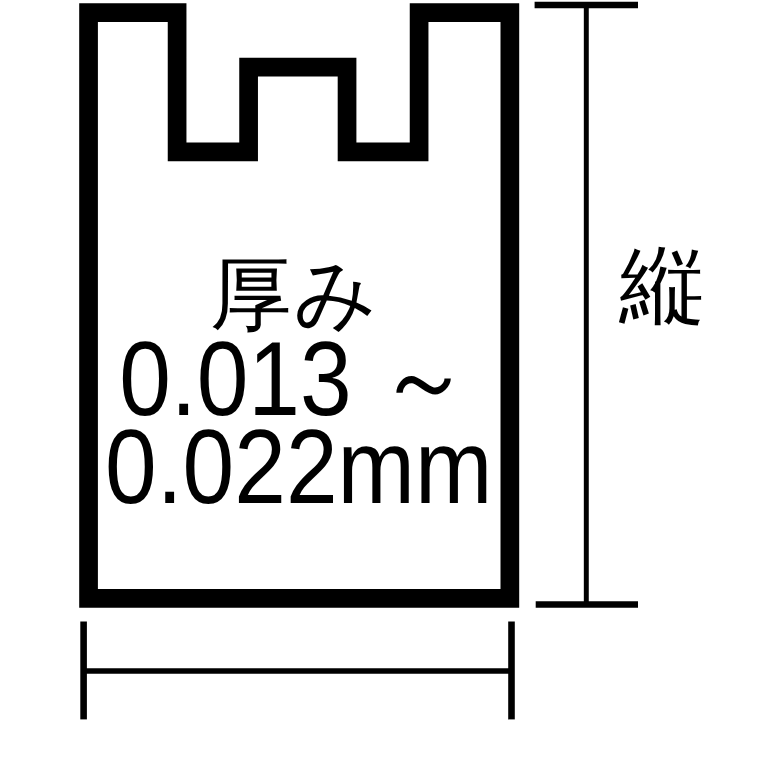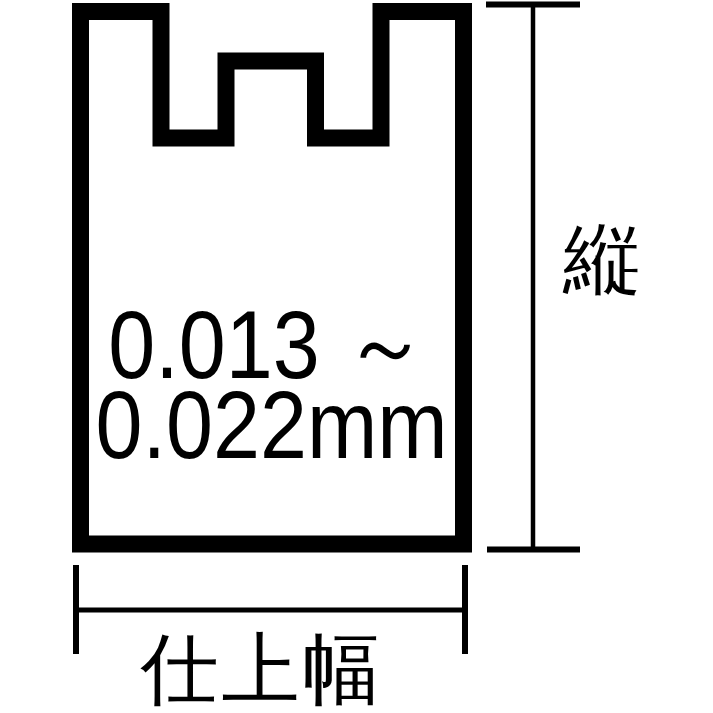--- a/index.html
+++ b/index.html
@@ -82,19 +82,19 @@
       <line x1="487" y1="549.5" x2="580" y2="549.5" stroke="#000000" stroke-width="6"></line>
     </g>
 
     <g>
       <line x1="76" y1="610" x2="465" y2="610" stroke="#000000" stroke-width="5"></line>
       <line x1="76" y1="565" x2="76" y2="654" stroke="#000000" stroke-width="6"></line>
       <line x1="465" y1="565" x2="465" y2="654" stroke="#000000" stroke-width="6"></line>
     </g>
   </svg>
 
+  <div class="label thickness-title">厚み</div>
   <div class="label thickness-min">0.013 ～</div>
   <div class="label thickness-max">0.022mm</div>
 
   <div class="label height-label">縦</div>
-  <div class="label width-label">仕上幅</div>
 
 </div>
 
 </body></html>

